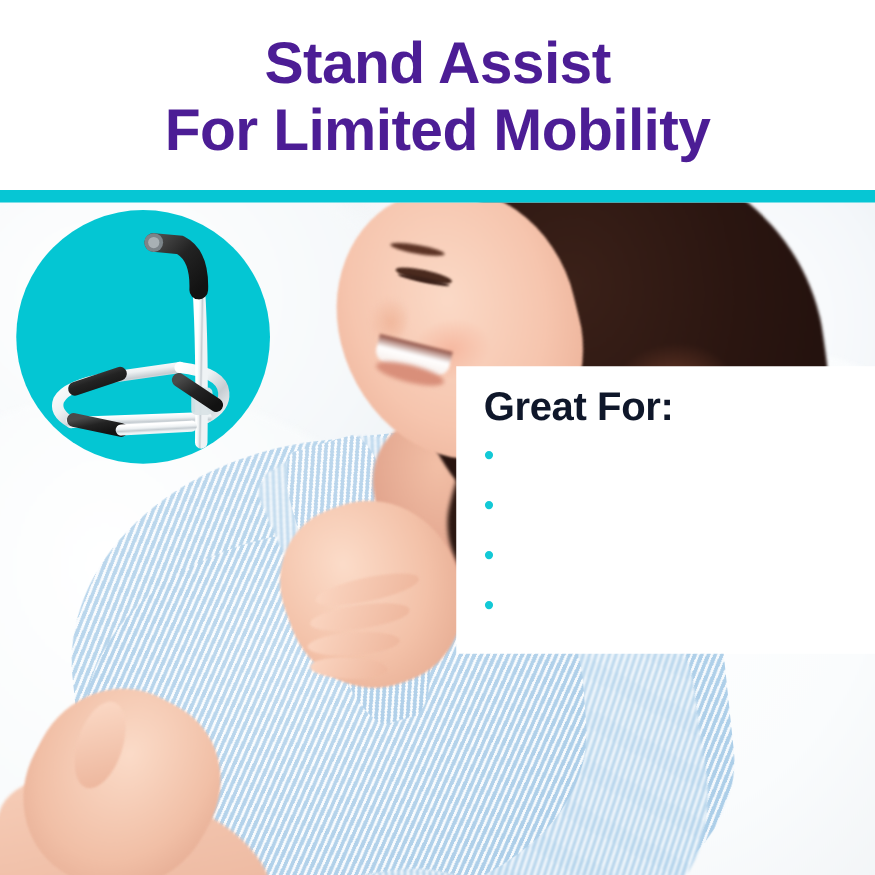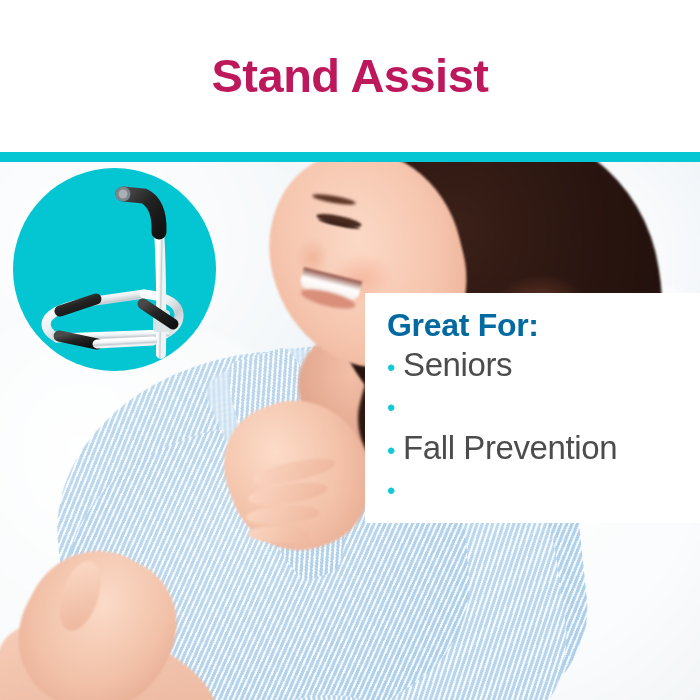--- a/index.html
+++ b/index.html
@@ -21,21 +21,21 @@
     position:absolute;
     left:0; top:0; width:700px; height:152px;
     background:#ffffff;
     display:flex;
     flex-direction:column;
     align-items:center;
     justify-content:center;
     z-index:40;
   }
   .headline {
-    color:#be185d;
+    color:#4c1d95;
     font-size:47px;
     line-height:53px;
     font-weight:600;
     letter-spacing:-0.5px;
     text-align:center;
     white-space:nowrap;
   }
   .headline.l1 { margin-bottom:1px; }
 
   .divider {
@@ -329,21 +329,21 @@
   
   .card {
     position:absolute;
     left:365px; top:293px;
     width:335px; height:230px;
     background:#ffffff;
     z-index:30;
     padding:14px 0 0 22px;
   }
   .card-title {
-    color:#0369a1;
+    color:#0f172a;
     font-size:32px;
     line-height:36px;
     font-weight:600;
     letter-spacing:-0.3px;
     margin-bottom:2px;
   }
   .card-list { list-style:none; }
   .card-list li {
     display:flex;
     align-items:baseline;
@@ -361,20 +361,21 @@
     margin-right:8px;
   }
 </style>
 </head>
 <body>
 
 <div class="poster">
 
   <div class="header">
     <div class="headline l1">Stand Assist</div>
+    <div class="headline l2">For Limited Mobility</div>
   </div>
   <div class="divider"></div>
 
   <div class="photo">
     <div class="bg-wash"></div>
     <div class="pillow-left"></div>
     <div class="pillow-top-right"></div>
     <div class="sofa-arm"></div>
     <div class="duvet"></div>
 
@@ -450,28 +451,26 @@
         <path d="M84 176 L140 173" stroke="url(#tube)" stroke-width="9" fill="none" stroke-linecap="round"></path>
       </svg>
     </div>
   </div>
 
   <div class="card">
     <div class="card-title">Great For:</div>
     <ul class="card-list">
       <li>
         <span class="bullet">•</span>
-        <span>Seniors</span>
       </li>
       <li>
         <span class="bullet">•</span>
       </li>
       <li>
         <span class="bullet">•</span>
-        <span>Fall Prevention</span>
       </li>
       <li>
         <span class="bullet">•</span>
       </li>
     </ul>
   </div>
 
 </div>
 
 </body></html>

